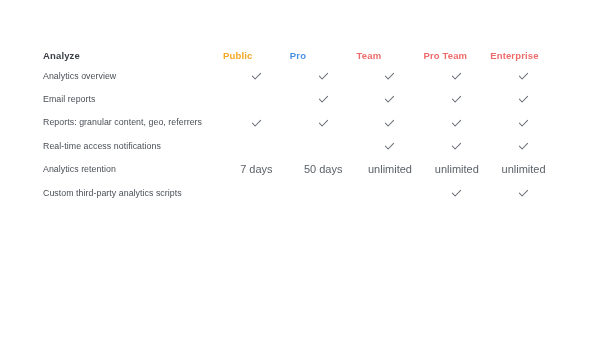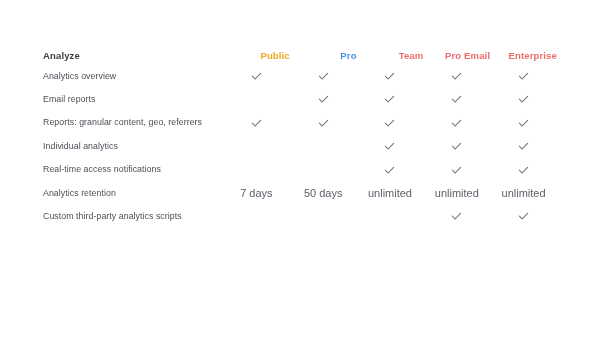--- a/index.html
+++ b/index.html
@@ -45,21 +45,21 @@
     border-bottom: 1px solid #e8e8ea;
   }
 
   thead th.feature-head {
     text-align: left;
     color: #3b3f45;
     padding-left: 2px;
   }
 
   thead th.plan-head {
-    text-align: right;
+    text-align: left;
   }
 
   tbody tr {
     height: 23.4px;
   }
 
   tbody td {
     height: 23.4px;
     vertical-align: middle;
     border-bottom: 1px solid #ececed;
@@ -101,21 +101,21 @@
     <col class="col-plan">
     <col class="col-plan">
     <col class="col-plan">
   </colgroup>
   <thead>
     <tr>
       <th class="feature-head">Analyze</th>
       <th class="plan-head" style="color: rgb(245, 166, 35);">Public</th>
       <th class="plan-head" style="color: rgb(74, 144, 226);">Pro</th>
       <th class="plan-head" style="color: rgb(239, 107, 107);">Team</th>
-      <th class="plan-head" style="color: rgb(239, 107, 107);">Pro Email</th>
+      <th class="plan-head" style="color: rgb(239, 107, 107);">Pro Team</th>
       <th class="plan-head" style="color: rgb(239, 107, 107);">Enterprise</th>
     </tr>
   </thead>
   <tbody id="table-body">
       <tr>
         <td class="feature-cell">Analytics overview</td>
         <td class="plan-cell"><span class="check"><svg width="11" height="11" viewBox="0 0 11 11" xmlns="http://www.w3.org/2000/svg">
               <path d="M1.4 5.1 L4.1 8.0 L9.6 2.3" fill="none" stroke="#6b7079" stroke-width="1.05" stroke-linecap="round" stroke-linejoin="round"></path>
             </svg></span></td>
         <td class="plan-cell"><span class="check"><svg width="11" height="11" viewBox="0 0 11 11" xmlns="http://www.w3.org/2000/svg">
@@ -148,34 +148,20 @@
             </svg></span></td>
       </tr>
       <tr>
         <td class="feature-cell">Reports: granular content, geo, referrers</td>
         <td class="plan-cell"><span class="check"><svg width="11" height="11" viewBox="0 0 11 11" xmlns="http://www.w3.org/2000/svg">
               <path d="M1.4 5.1 L4.1 8.0 L9.6 2.3" fill="none" stroke="#6b7079" stroke-width="1.05" stroke-linecap="round" stroke-linejoin="round"></path>
             </svg></span></td>
         <td class="plan-cell"><span class="check"><svg width="11" height="11" viewBox="0 0 11 11" xmlns="http://www.w3.org/2000/svg">
               <path d="M1.4 5.1 L4.1 8.0 L9.6 2.3" fill="none" stroke="#6b7079" stroke-width="1.05" stroke-linecap="round" stroke-linejoin="round"></path>
             </svg></span></td>
-        <td class="plan-cell"><span class="check"><svg width="11" height="11" viewBox="0 0 11 11" xmlns="http://www.w3.org/2000/svg">
-              <path d="M1.4 5.1 L4.1 8.0 L9.6 2.3" fill="none" stroke="#6b7079" stroke-width="1.05" stroke-linecap="round" stroke-linejoin="round"></path>
-            </svg></span></td>
-        <td class="plan-cell"><span class="check"><svg width="11" height="11" viewBox="0 0 11 11" xmlns="http://www.w3.org/2000/svg">
-              <path d="M1.4 5.1 L4.1 8.0 L9.6 2.3" fill="none" stroke="#6b7079" stroke-width="1.05" stroke-linecap="round" stroke-linejoin="round"></path>
-            </svg></span></td>
-        <td class="plan-cell"><span class="check"><svg width="11" height="11" viewBox="0 0 11 11" xmlns="http://www.w3.org/2000/svg">
-              <path d="M1.4 5.1 L4.1 8.0 L9.6 2.3" fill="none" stroke="#6b7079" stroke-width="1.05" stroke-linecap="round" stroke-linejoin="round"></path>
-            </svg></span></td>
-      </tr>
-      <tr>
-        <td class="feature-cell">Individual analytics</td>
-        <td class="plan-cell"><span class="empty-cell"></span></td>
-        <td class="plan-cell"><span class="empty-cell"></span></td>
         <td class="plan-cell"><span class="check"><svg width="11" height="11" viewBox="0 0 11 11" xmlns="http://www.w3.org/2000/svg">
               <path d="M1.4 5.1 L4.1 8.0 L9.6 2.3" fill="none" stroke="#6b7079" stroke-width="1.05" stroke-linecap="round" stroke-linejoin="round"></path>
             </svg></span></td>
         <td class="plan-cell"><span class="check"><svg width="11" height="11" viewBox="0 0 11 11" xmlns="http://www.w3.org/2000/svg">
               <path d="M1.4 5.1 L4.1 8.0 L9.6 2.3" fill="none" stroke="#6b7079" stroke-width="1.05" stroke-linecap="round" stroke-linejoin="round"></path>
             </svg></span></td>
         <td class="plan-cell"><span class="check"><svg width="11" height="11" viewBox="0 0 11 11" xmlns="http://www.w3.org/2000/svg">
               <path d="M1.4 5.1 L4.1 8.0 L9.6 2.3" fill="none" stroke="#6b7079" stroke-width="1.05" stroke-linecap="round" stroke-linejoin="round"></path>
             </svg></span></td>
       </tr>

